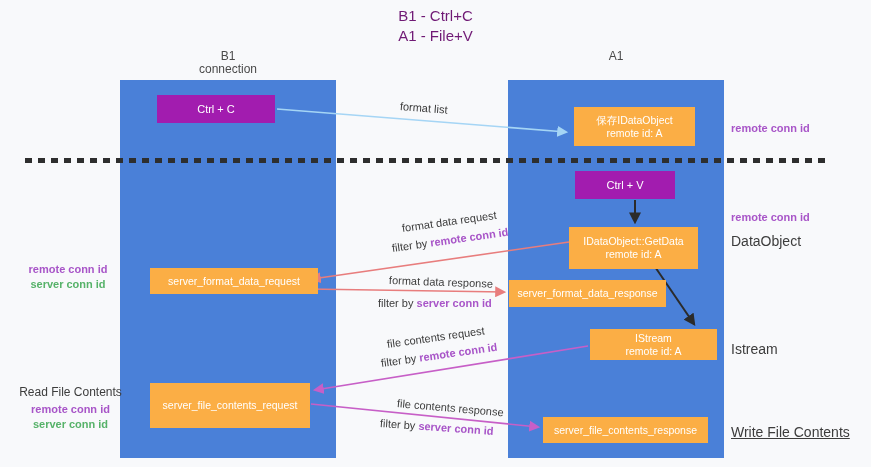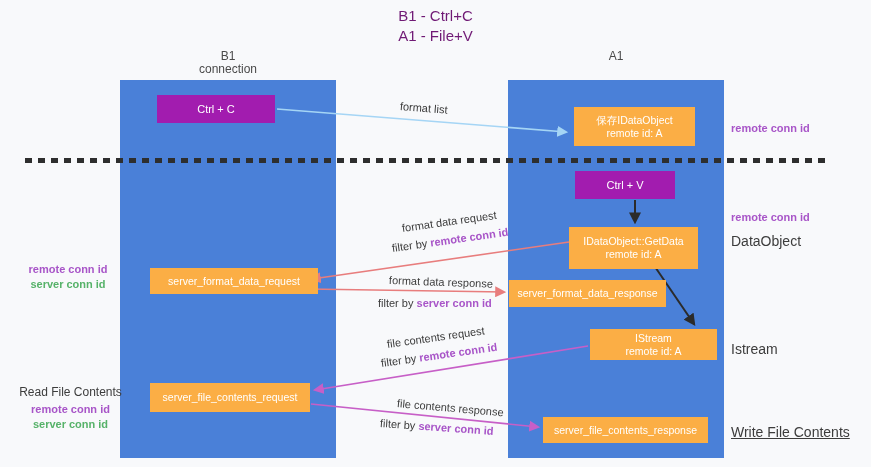--- a/index.html
+++ b/index.html
@@ -93,21 +93,21 @@
 
   <div class="abs box orange small" style="left:509px;top:280px;width:157px;height:27px;">
     <span>server_format_data_response</span>
   </div>
 
   <div class="abs box orange small" style="left:590px;top:329px;width:127px;height:31px;">
     <span><span>IStream</span><br>
     <span>remote id: A</span></span>
   </div>
 
-  <div class="abs box orange small" style="left:150px;top:383px;width:160px;height:29px;">
+  <div class="abs box orange small" style="left:150px;top:383px;width:160px;height:45px;">
     <span>server_file_contents_request</span>
   </div>
 
   <div class="abs box orange small" style="left:543px;top:417px;width:165px;height:26px;">
     <span>server_file_contents_response</span>
   </div>
 
   <div class="abs lbl" style="left:400px;top:100px;transform:rotate(4.5deg);">format list</div>
 
   <div class="abs lbl" style="left:402px;top:222px;transform:rotate(-8deg);">format data request</div>

